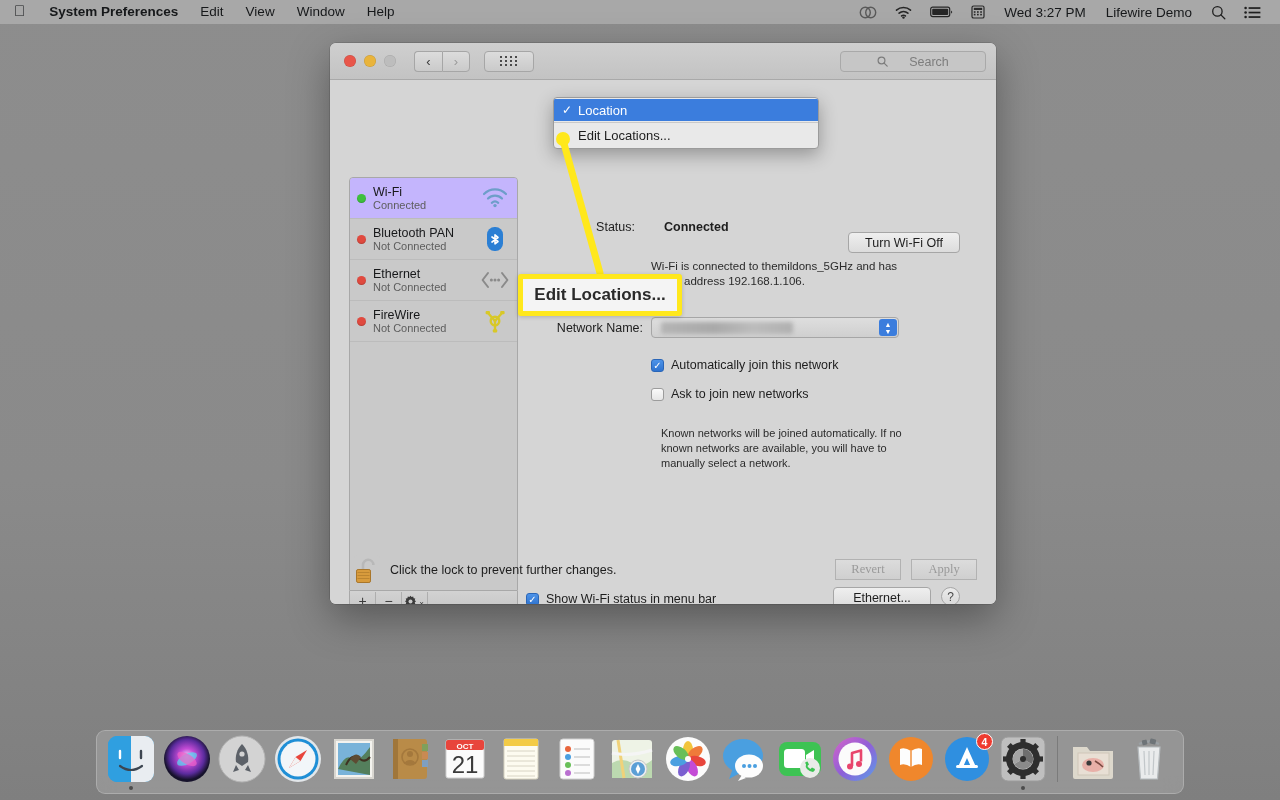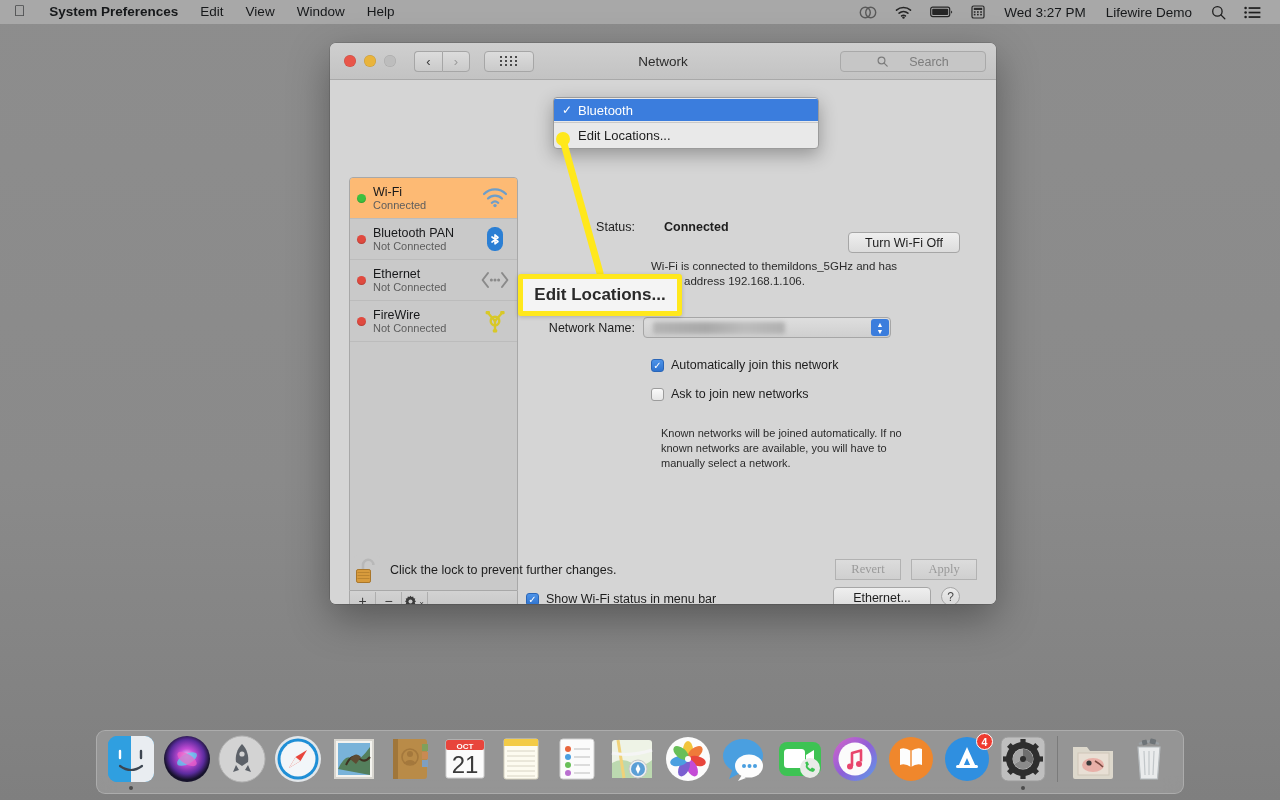--- a/index.html
+++ b/index.html
@@ -140,21 +140,21 @@
     border: 1px solid #a8a8a8;
     border-radius: 4px 4px 0 0;
     overflow: hidden;
   }
   .svc {
     position: relative; height: 41px;
     display: flex; align-items: center;
     padding: 0 8px 0 7px;
     border-bottom: 1px solid #bcbcbc;
   }
-  .svc.active { background: #fdba74; }
+  .svc.active { background: #c4b5fd; }
   .svc-dot { width: 9px; height: 9px; border-radius: 50%; flex: 0 0 9px; margin-right: 7px; }
   .svc-dot.green { background: #3ec03e; box-shadow: inset 0 -1px 1px rgba(0,0,0,.18); }
   .svc-dot.red { background: #e04a3f; box-shadow: inset 0 -1px 1px rgba(0,0,0,.18); }
   .svc-text { flex: 1; line-height: 1.12; }
   .svc-name { font-size: 12.5px; color: #17181a; }
   .svc-state { font-size: 11px; color: #5d5d5d; }
   .svc-icon { width: 28px; height: 28px; display: flex; align-items: center; justify-content: center; }
 
   #sidebar-toolbar {
     position: absolute; left: 19px; top: 511px;
@@ -182,21 +182,21 @@
     min-width: 112px; height: 21px; padding: 0 12px;
     background: linear-gradient(180deg,#efefef,#dcdcdc);
     border: 1px solid #a6a6a6; border-radius: 4px;
     font-size: 12.5px; color: #1d1d1d;
     display: flex; align-items: center; justify-content: center;
   }
   .status-desc {
     position: absolute; top: 82px; left: 125px; width: 255px;
     font-size: 11.5px; color: #2b2b2b; line-height: 1.33;
   }
-  .netname-row { position: absolute; top: 140px; left: 0; width: 100%; display: flex; align-items: center; }
+  .netname-row { position: absolute; top: 140px; left: 8px; width: 100%; display: flex; align-items: center; }
   .netname-field {
     width: 248px; height: 21px;
     background: linear-gradient(180deg,#dedede,#cfcfcf);
     border: 1px solid #a6a6a6; border-radius: 4px;
     position: relative; overflow: hidden;
   }
   .blurbar {
     position: absolute; left: 9px; top: 4px; width: 132px; height: 12px;
     background: linear-gradient(90deg, #b4b4b4 0%, #a9a9a9 40%, #bcbcbc 70%, #b0b0b0 100%);
     filter: blur(2.2px); border-radius: 2px;
@@ -395,21 +395,20 @@
             <i></i>
             <i></i>
             <i></i>
             <i></i>
             <i></i>
             <i></i>
             <i></i>
             <i></i>
         </span>
       </div>
-      <div class="win-title">Network</div>
       <div class="searchfield">
         <svg width="11" height="11" viewBox="0 0 11 11">
             <circle cx="4.5" cy="4.5" r="3.4" fill="none" stroke="#7d7d7d" stroke-width="1.2"></circle>
             <line x1="7.1" y1="7.1" x2="10.2" y2="10.2" stroke="#7d7d7d" stroke-width="1.2" stroke-linecap="round"></line>
           </svg>
         <span>Search</span>
       </div>
     </div>
 
     <div id="winbody">
@@ -564,21 +563,21 @@
         <div class="footer-btn" id="revert-btn">Revert</div>
         <div class="footer-btn" id="apply-btn">Apply</div>
       </div>
 
     </div>
   </div>
 
   <div id="loc-menu">
     <div class="menu-item selected">
       <span class="menu-check">✓</span>
-      <span>Bluetooth</span>
+      <span>Location</span>
     </div>
     <div class="menu-sep"></div>
     <div class="menu-item">
       <span class="menu-check"></span>
       <span>Edit Locations...</span>
     </div>
   </div>
 
   <svg id="annot-svg">
     <path d="M563 140 L600 273" stroke="#ffe81c" stroke-width="7" stroke-linecap="round" fill="none"></path>

